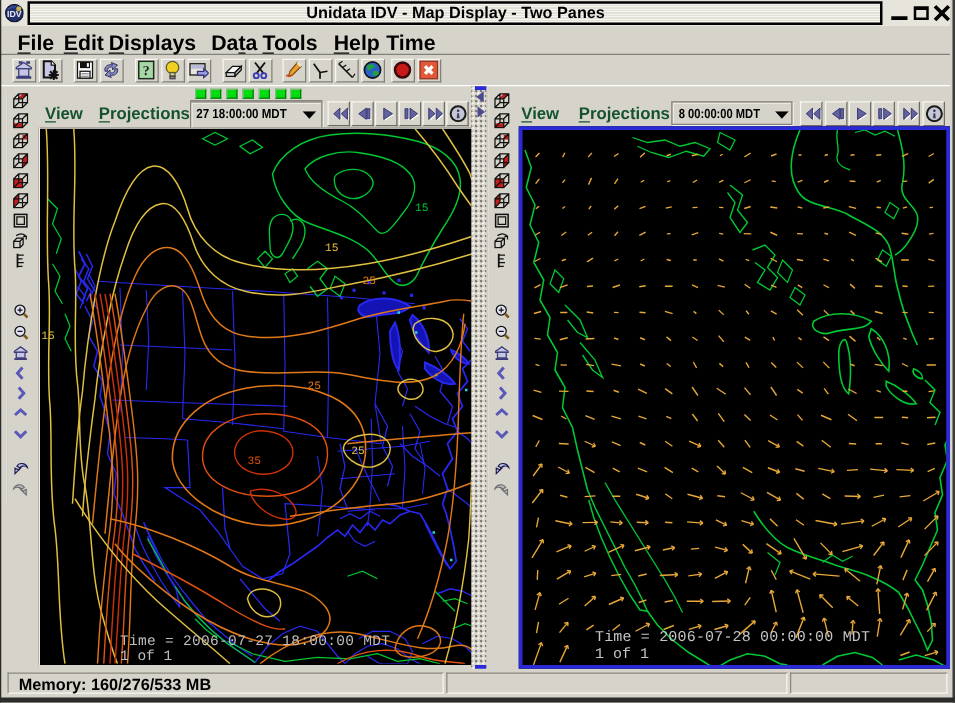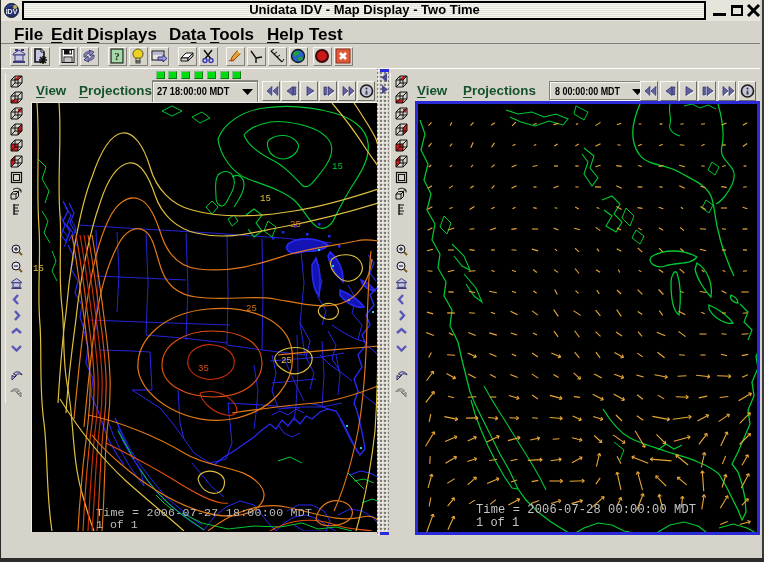--- a/index.html
+++ b/index.html
@@ -25,38 +25,38 @@
 <body>
 <div id="win">
  <div id="title">
   <div class="abs" style="left:4px;top:3px"><svg width="15" height="15" viewBox="0 0 15 15">
           <circle cx="7.5" cy="7.5" r="7" fill="#24306a" stroke="#101830"></circle>
           <path d="M2 5 C4 3 6 2 9 2.5" stroke="#3850a8" fill="none"></path>
           <circle cx="11" cy="4" r="2" fill="#c8b050"></circle>
           <text x="7.5" y="10.5" font-size="7" font-weight="bold" fill="#e8e8f0" text-anchor="middle" font-family="Liberation Sans">IDV</text>
         </svg></div>
   <div id="tpanel"></div>
-  <div id="ttext">Unidata IDV - Map Display - Two Time</div>
+  <div id="ttext">Unidata IDV - Map Display - Two Panes</div>
   <div class="abs" style="left:713px;top:13px;width:13px;height:3px;background:#000"></div>
   <div class="abs" style="left:731px;top:5px;width:12px;height:11px;border:2px solid #000;border-top-width:3px"></div>
   <svg class="abs" style="left:746px;top:3px" width="15" height="15" viewBox="0 0 15 15">
         <g stroke="#000" stroke-width="3">
           <line x1="2" y1="2" x2="13" y2="13"></line>
           <line x1="13" y1="2" x2="2" y2="13"></line>
         </g>
       </svg>
  </div>
  <div id="menubar">
       <div class="menu" style="left:14px"><u>F</u>ile</div>
       <div class="menu" style="left:51px"><u>E</u>dit</div>
       <div class="menu" style="left:87px"><u>D</u>isplays</div>
       <div class="menu" style="left:169px">Da<u>t</u>a</div>
       <div class="menu" style="left:210px"><u>T</u>ools</div>
       <div class="menu" style="left:267px"><u>H</u>elp</div>
-      <div class="menu" style="left:309px">Test</div>
+      <div class="menu" style="left:309px">Time</div>
     </div>
  <div id="toolbar">
       <div class="tbtn" style="left:10px">
         <svg width="16" height="16" viewBox="0 0 16 16">
           <path d="M2 6 L8 2 L14 6 L14 7 L2 7 Z" fill="#c6c6e4" stroke="#3a3a7a"></path>
           <rect x="4" y="7" width="8" height="6" fill="#c6c6e4" stroke="#3a3a7a"></rect>
           <rect x="2" y="13" width="12" height="2" fill="#3a3a7a"></rect>
           <rect x="4" y="1" width="3" height="2" fill="#3a3a7a"></rect>
           <rect x="10" y="1" width="3" height="2" fill="#3a3a7a"></rect>
         </svg>
@@ -543,21 +543,21 @@
             </svg></div>
           <div class="abs" style="left:9px;top:299px;width:13px;height:13px"><svg width="13" height="13" viewBox="0 0 13 13">
               <path d="M2 11 L2 6.5 L5 8 C6 4.5 10 4 12 6 C11 2.5 5.5 1.5 3.5 5 L6.5 6.5 Z" fill="#c0c0e8" stroke="#1a1a50" stroke-width="0.9"></path>
             </svg></div>
           <div class="abs" style="left:9px;top:316px;width:13px;height:13px"><svg width="13" height="13" viewBox="0 0 13 13">
               <path transform="scale(-1,1) translate(-13,0)" d="M2 11 L2 6.5 L5 8 C6 4.5 10 4 12 6 C11 2.5 5.5 1.5 3.5 5 L6.5 6.5 Z" fill="#b9b9b9" stroke="#6e6e6e" stroke-width="0.9"></path>
             </svg></div>
         </div>
     <div class="hdr" style="left:28px;top:14px"><u>V</u>iew</div>
     <div class="hdr" style="left:74px;top:14px"><u>P</u>rojections</div>
-    <div class="combo" style="left:160px;top:12px;width:97px;height:19px">
+    <div class="combo" style="left:148px;top:12px;width:97px;height:19px">
       <span style="position:absolute;left:5px;top:3px;font-weight:bold;font-size:10.5px;white-space:nowrap;transform:scaleX(.85);transform-origin:left center">8 00:00:00 MDT</span>
       <svg style="position:absolute;left:82px;top:7px" width="12" height="7">
             <path d="M0 0 L11 0 L5.5 6 Z" fill="#000"></path>
           </svg>
     </div>
     <div class="vcr" style="left:251px;top:12px">
           <svg width="17" height="14" viewBox="0 0 17 14">
             <path d="M9 2.5 L4 7 L9 11.5 Z" fill="#fff" transform="translate(1,1)"></path>
             <path d="M9 2.5 L4 7 L9 11.5 Z" fill="#62629e" stroke="#2e2e6a" stroke-width="0.7"></path>
             <path d="M15 2.5 L10 7 L15 11.5 Z" fill="#fff" transform="translate(1,1)"></path>
@@ -1028,12 +1028,19 @@
               <path d="M332.3,417.5 l-2.8,-1.1 M332.3,417.5 l-1.8,2.4"></path>
             </g>
             <text x="58" y="409" font-family="Liberation Mono" font-size="12" fill="#c4c4c4" textLength="220">Time = 2006-07-28 00:00:00 MDT</text>
             <text x="58" y="422" font-family="Liberation Mono" font-size="12" fill="#c4c4c4">1 of 1</text>
           </svg></div>
   </div>
  </div>
  <div class="abs" style="left:0;top:0;width:1px;height:562px;background:#2a2a28;z-index:50"></div>
  <div class="abs" style="left:762px;top:0;width:2px;height:562px;background:#3a3a38;z-index:50"></div>
  <div class="abs" style="left:0;top:558px;width:764px;height:4px;background:#2c2c2a;z-index:50"></div>
+ <div id="status">
+   <div class="statbox" style="left:6px;width:349px">
+        <span style="position:absolute;left:8px;top:1px;font-weight:bold;font-size:13px;white-space:nowrap">Memory: 160/276/533 MB</span>
+      </div>
+   <div class="statbox" style="left:357px;width:273px"></div>
+   <div class="statbox" style="left:632px;width:126px"></div>
+ </div>
 </div>
 </body></html>

